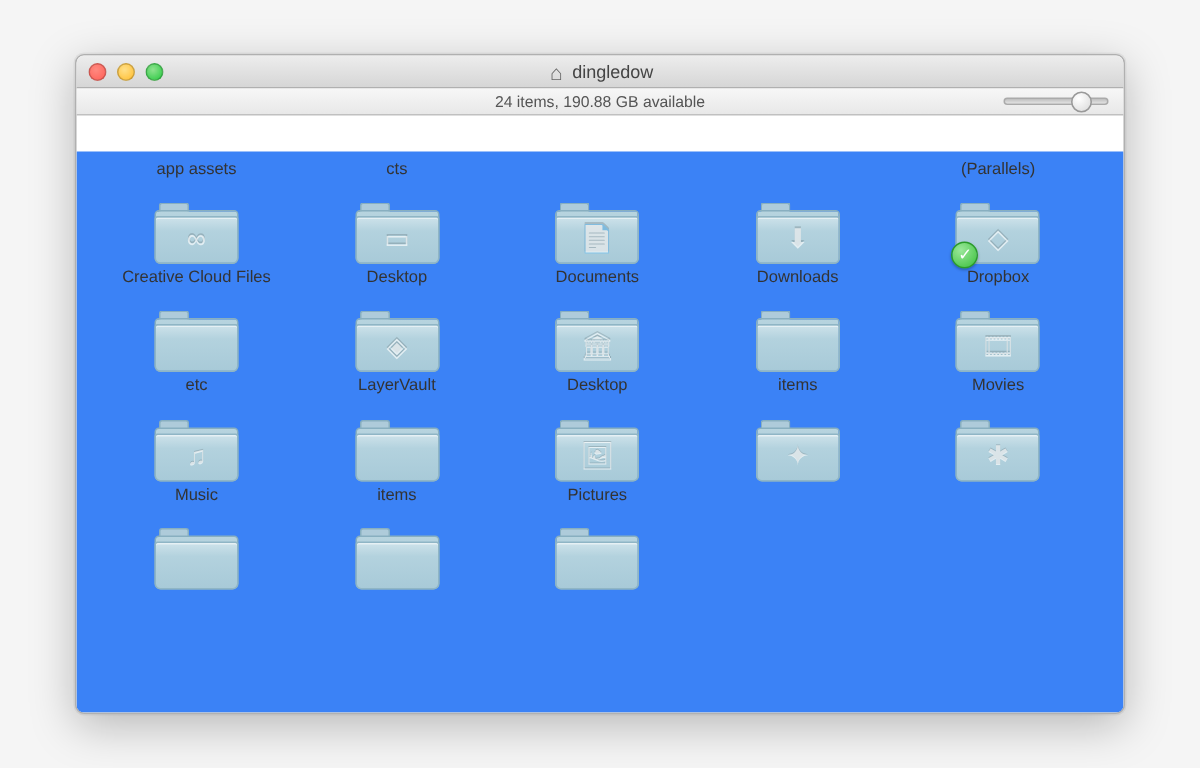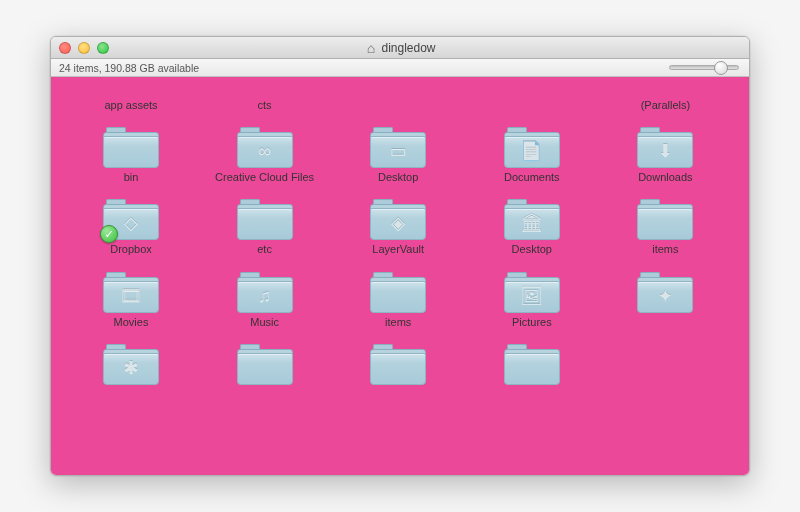--- a/index.html
+++ b/index.html
@@ -71,21 +71,21 @@
       height: 18px;
       background: linear-gradient(#f7f7f7, #e8e8e8);
       border-bottom: 1px solid #c0c0c0;
       display: flex;
       align-items: center;
       font-size: 10.5px;
       color: #555;
       position: relative;
       padding: 0 8px;
     }
-    .status-text { flex: 1; text-align: left; }
+    .status-text { flex: 1; text-align: center; }
     .slider {
       position: absolute;
       right: 10px;
       width: 70px;
       height: 5px;
       background: linear-gradient(#bfbfbf,#e3e3e3);
       border-radius: 3px;
       border: 1px solid #aaa;
     }
     .slider::after {
@@ -93,22 +93,23 @@
       position:absolute;
       right: 10px; top: -5px;
       width: 12px; height: 12px;
       border-radius: 50%;
       background: radial-gradient(circle at 35% 30%, #fff, #d9d9d9);
       border: 1px solid #999;
     }
     .content {
       flex: 1;
       overflow: hidden;
-      background: #ec4899;
-      padding: 22px 20px 0 20px;
+      background: #3b82f6;
+      padding: 6px 20px 0 20px;
+      margin-top: 24px;
     }
     .grid {
       display: grid;
       grid-template-columns: repeat(5, 1fr);
       gap: 12px 10px;
     }
     .item {
       display: flex;
       flex-direction: column;
       align-items: center;
@@ -217,28 +218,20 @@
           <div class="label"></div>
         </div>
         <div class="item row-partial">
           <div class="label">(Parallels)</div>
         </div>
         <div class="item">
           <div class="folder">
             <div class="folder-tab"></div>
             <div class="folder-back"></div>
             <div class="folder-front"></div>
-          </div>
-          <div class="label">bin</div>
-        </div>
-        <div class="item">
-          <div class="folder">
-            <div class="folder-tab"></div>
-            <div class="folder-back"></div>
-            <div class="folder-front"></div>
             <div class="folder-glyph">∞</div>
           </div>
           <div class="label">Creative Cloud Files</div>
         </div>
         <div class="item">
           <div class="folder">
             <div class="folder-tab"></div>
             <div class="folder-back"></div>
             <div class="folder-front"></div>
             <div class="folder-glyph">▭</div>

